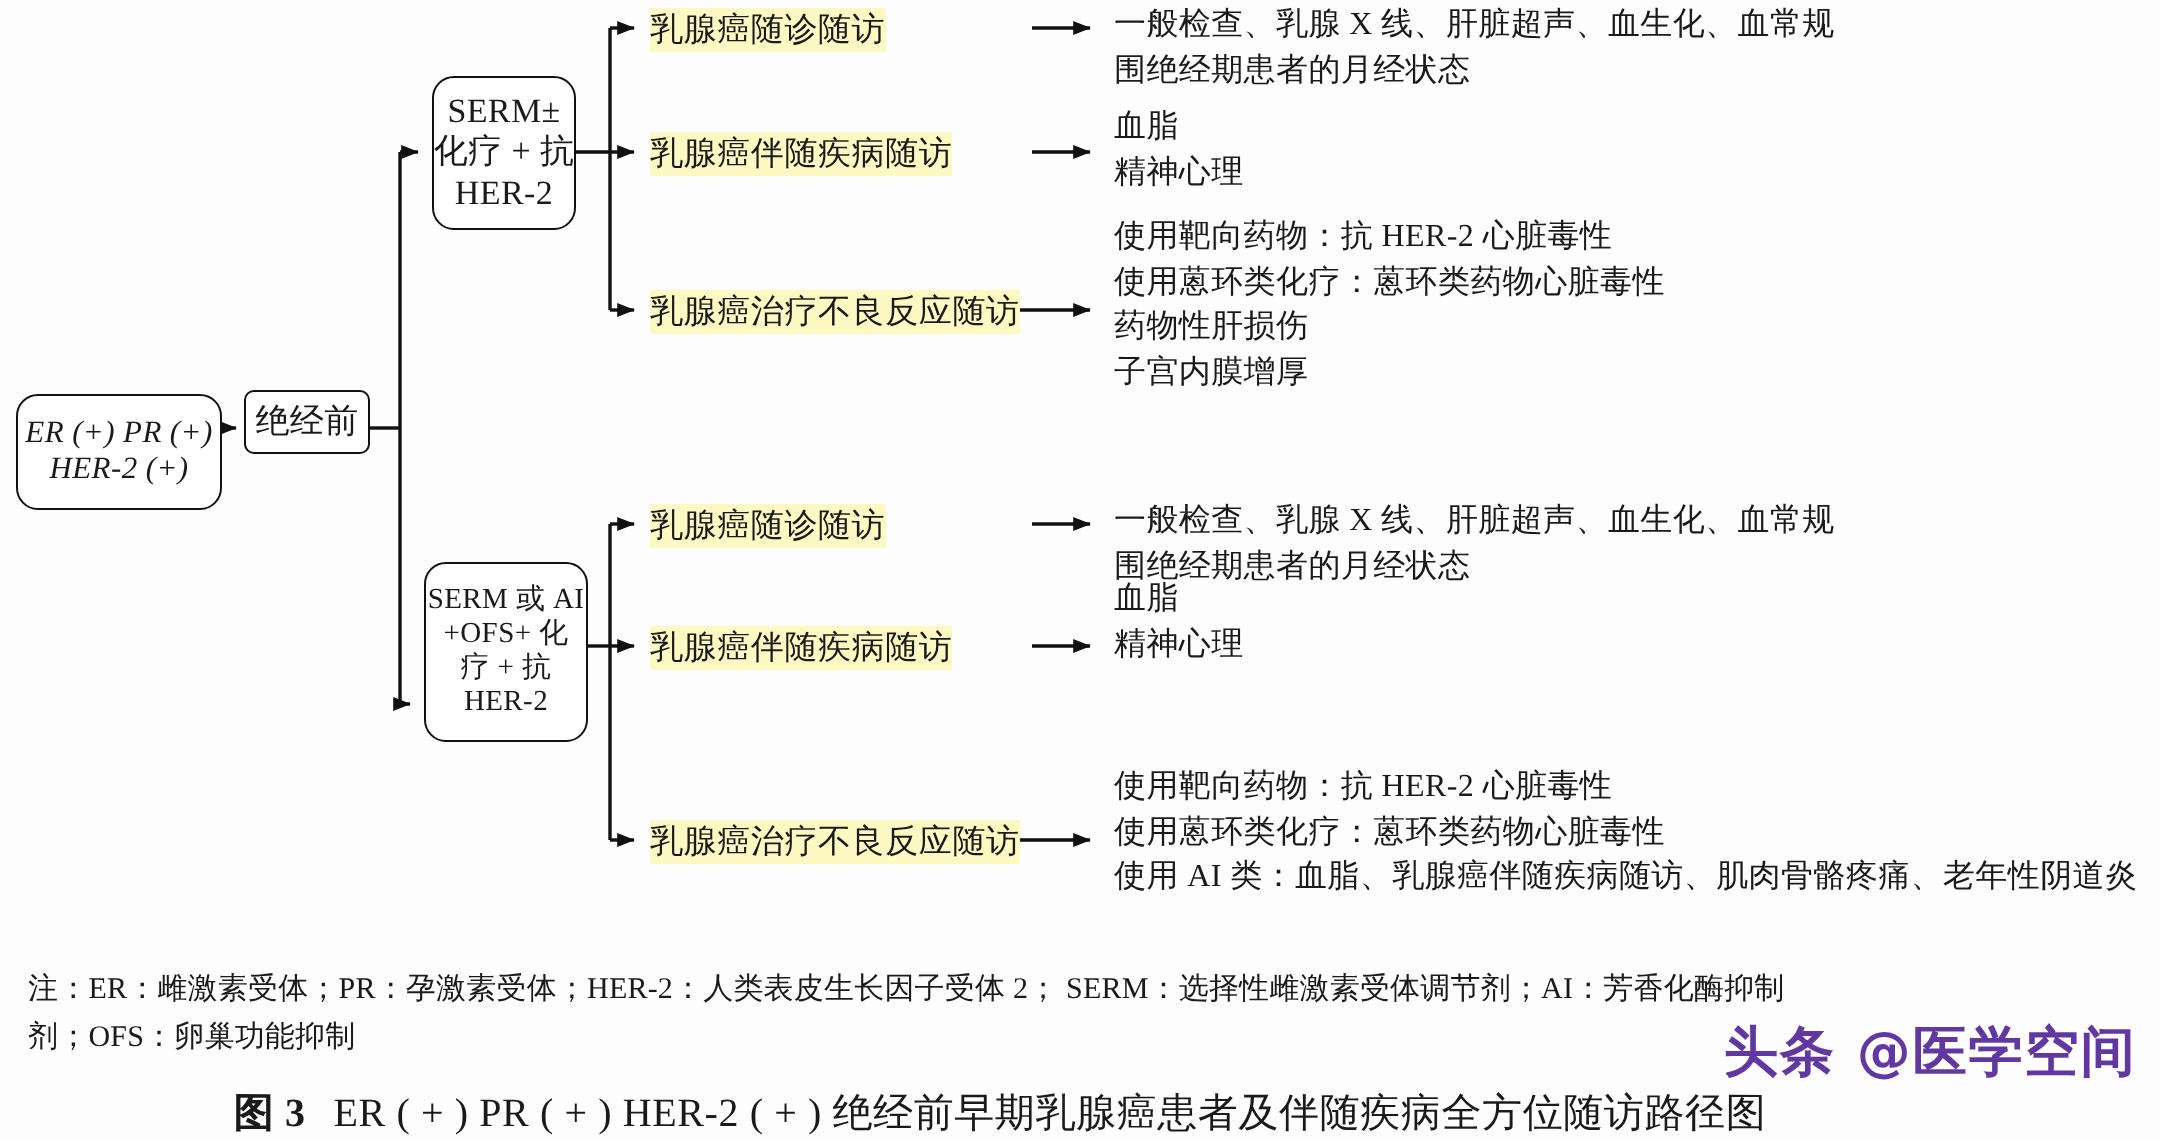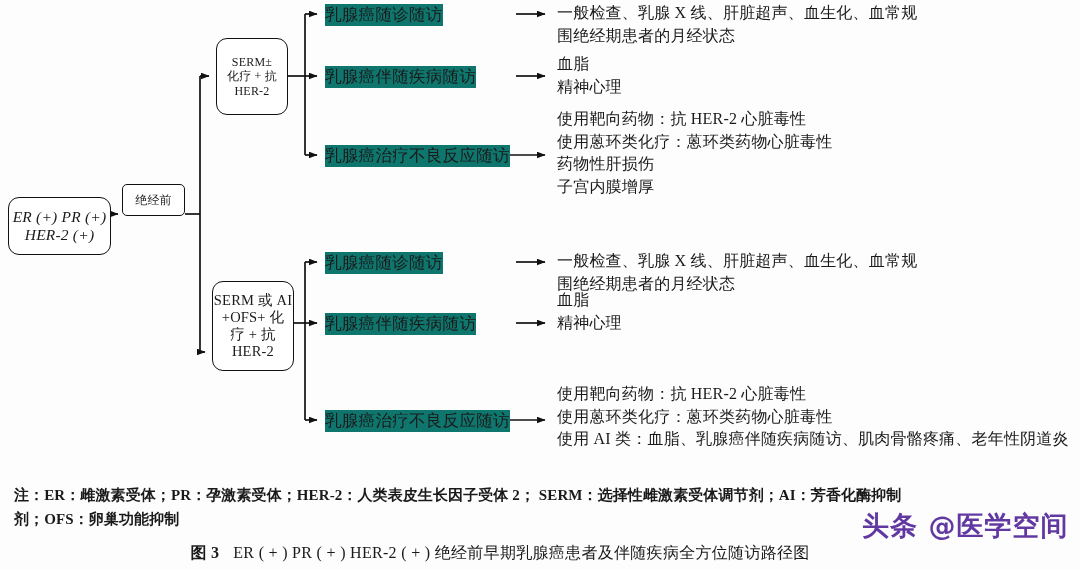--- a/index.html
+++ b/index.html
@@ -39,46 +39,46 @@
   .node .ln { display: block; white-space: nowrap; }
 
   #node-root {
     left: 8px; top: 197px;
     width: 103px; height: 58px;
     border-radius: 11px;
     font-size: 15.5px;
     font-style: italic;
   }
   #node-premenopausal {
-    left: 122px; top: 184px;
+    left: 122px; top: 195px;
     width: 63px; height: 32px;
     border-radius: 5px;
-    font-size: 12px;
+    font-size: 17px;
   }
   #node-regimen-a {
     left: 216px; top: 38px;
     width: 72px; height: 77px;
     border-radius: 11px;
-    font-size: 12px;
+    font-size: 17px;
     font-family: Liberation Serif, serif;
   }
   #node-regimen-b {
     left: 212px; top: 281px;
     width: 82px; height: 90px;
     border-radius: 11px;
     font-size: 14.5px;
   }
 
   .mid-label {
     position: absolute;
     font-size: 16.5px;
     white-space: nowrap;
     letter-spacing: 0.3px;
     z-index: 3;
-    background: #0f766e;
+    background: #fef9c3;
   }
   .detail-block {
     position: absolute;
     font-size: 16px;
     line-height: 1.42;
     letter-spacing: 0.2px;
     white-space: nowrap;
     z-index: 3;
   }
   .detail-block .ln { display: block; }
@@ -86,29 +86,29 @@
   #note-text {
     position: absolute;
     left: 14px;
     top: 483px;
     width: 1055px;
     font-size: 15px;
     line-height: 1.62;
     letter-spacing: 0.1px;
     z-index: 3;
   }
-  #note-text .ln { display: block; font-weight: bold; }
+  #note-text .ln { display: block; }
 
   #figure-caption {
     position: absolute;
     left: 0;
     top: 543px;
     width: 1000px;
     text-align: center;
-    font-size: 16px;
+    font-size: 20px;
     letter-spacing: 0.3px;
     z-index: 3;
   }
   #figure-caption .cap-num {
     font-weight: bold;
     margin-right: 14px;
   }
 
   #watermark {
     position: absolute;

